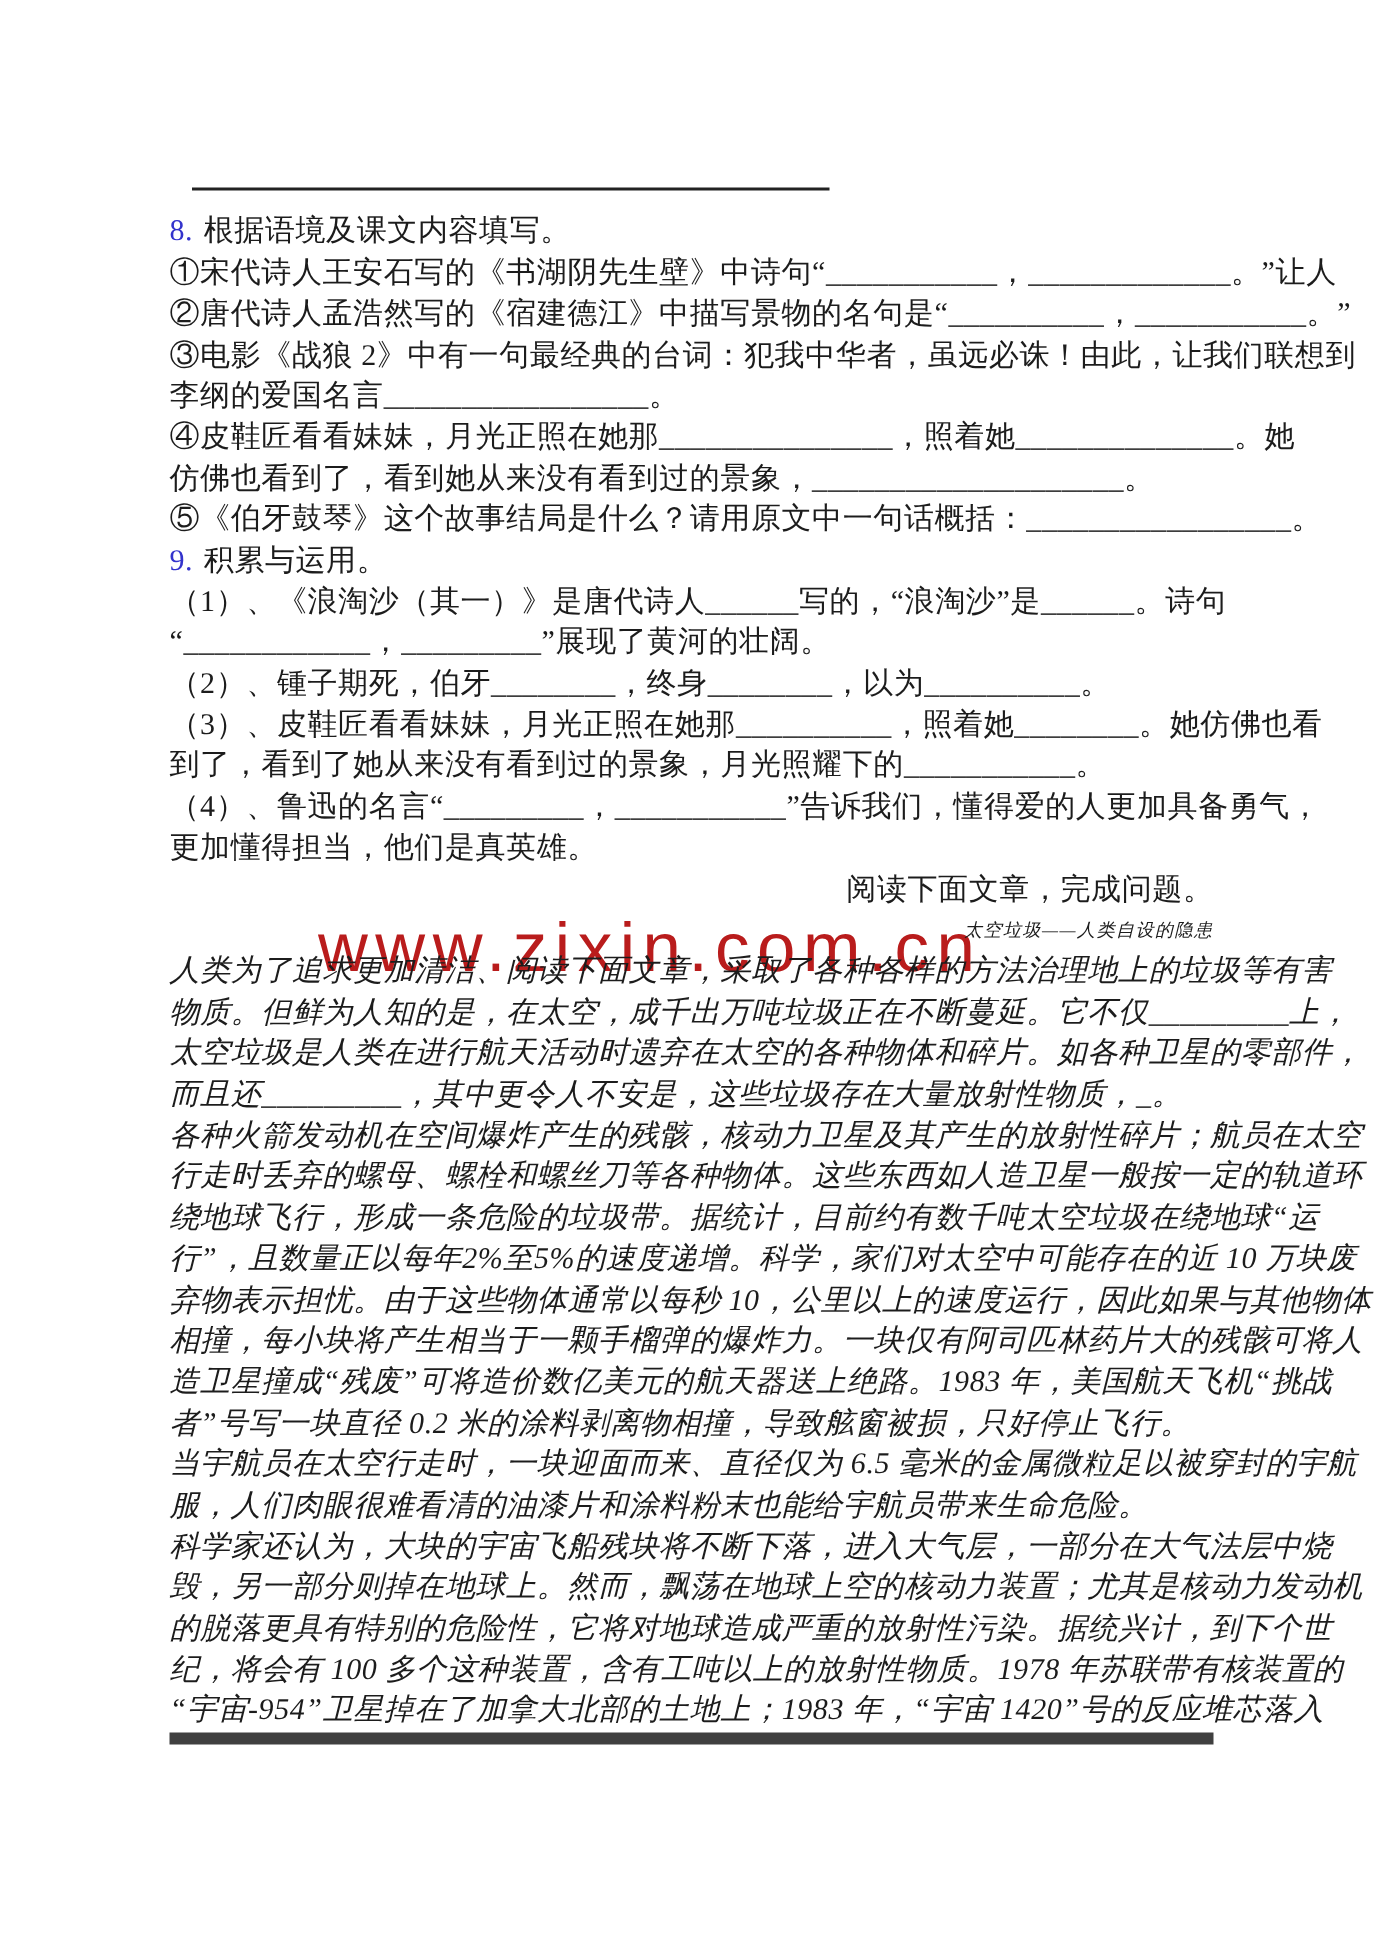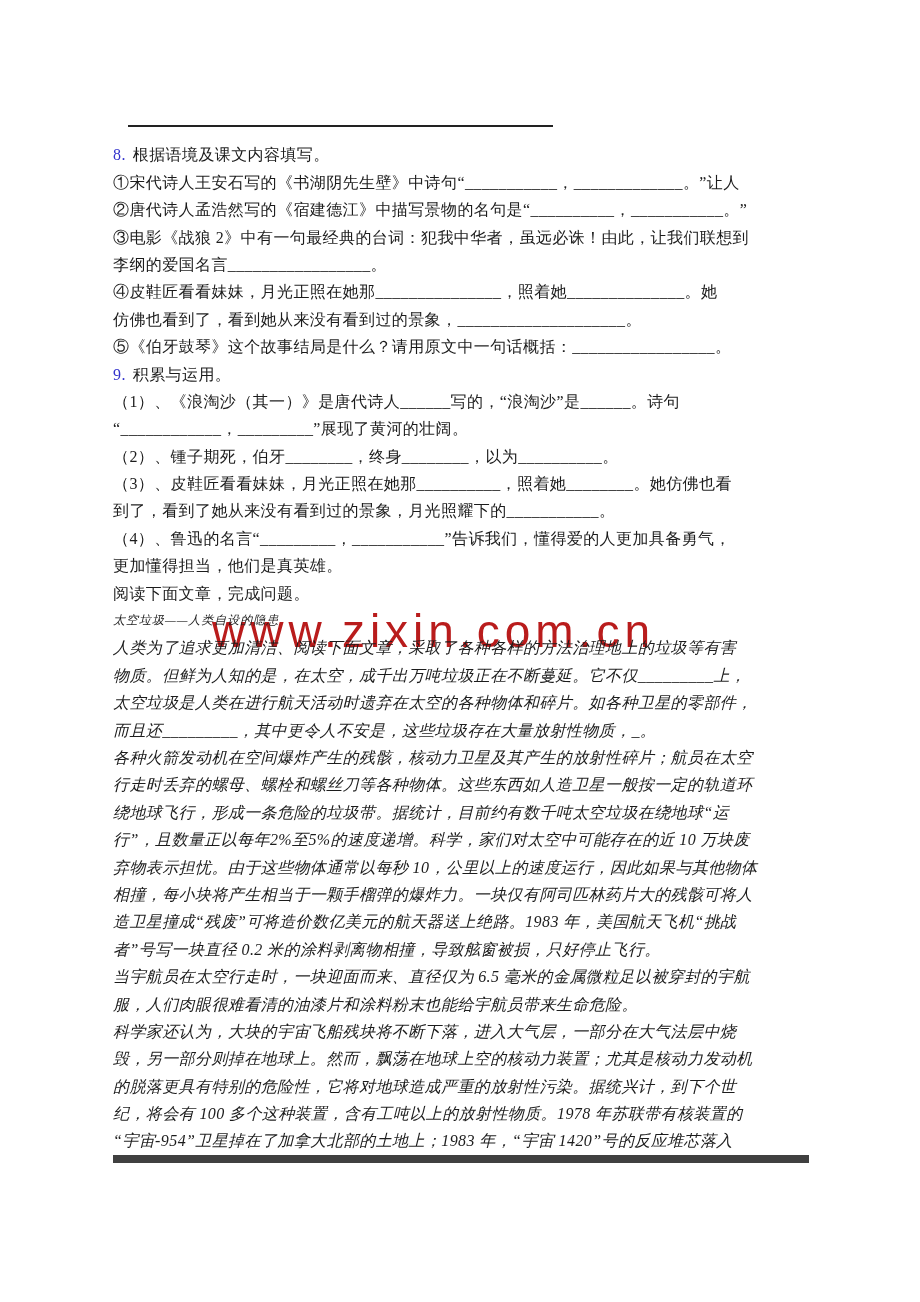--- a/index.html
+++ b/index.html
@@ -24,34 +24,34 @@
   }
   .content{
     position:absolute;
     left:113px;top:114px;
     width:696px;
     z-index:1;
   }
   .line{
     height:27.4px;
     line-height:27.4px;
-    font-size:16px;
+    font-size:20px;
     letter-spacing:0.4px;
     white-space:nowrap;
   }
   .rule-line{position:relative;}
   .rule-line .rule{
     position:absolute;
     left:15px;top:11px;
     width:425px;height:0;
     border-bottom:2px solid #222222;
   }
   .qnum{color:#3333cc;margin-right:7px;}
   .kai{font-style:italic;}
-  .center{text-align:left;}
+  .center{text-align:right;}
   .reading-title{font-size:12px;letter-spacing:1px;font-family:Liberation Serif, serif;}
   .u{
     text-underline-offset:5px;
     text-decoration-thickness:1.5px;
   }
   .final-underline{
     border-bottom:8px solid #404040;
     font-family:Liberation Serif, serif;
   }
 </style>

